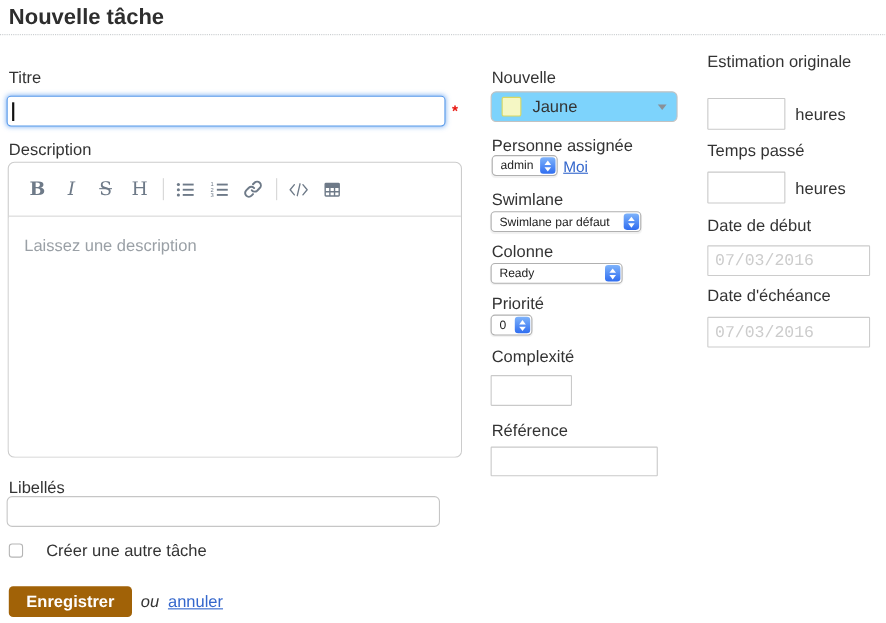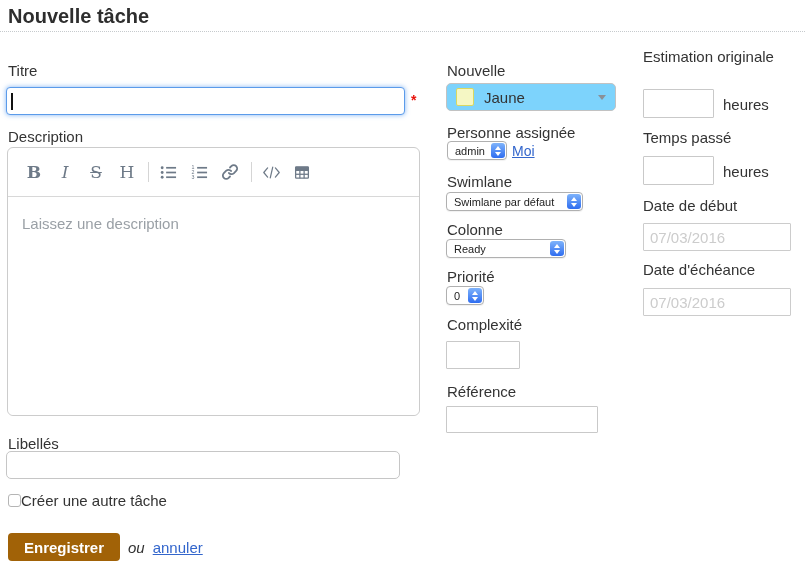--- a/index.html
+++ b/index.html
@@ -6,21 +6,21 @@
   html,body { background:#fff; }
   .page {
     position: relative; width: 805px; height: 566px; background: #fff;
     font-family: "Liberation Sans", sans-serif; color: #333; overflow: hidden;
   }
   .h1 { position:absolute; left:8px; top:5px; font-size:20px; font-weight:bold; color:#2e2e2e; }
   .rule { position:absolute; left:0; top:31px; width:805px; height:0; border-top:1px dotted #c6cacd; }
 
   .lbl { position:absolute; font-size:15px; color:#333; white-space:nowrap; }
 
-  input[type=text] { background:#fff; font-family:Liberation Sans, sans-serif; font-size:15px; color:#4c1d95; }
+  input[type=text] { background:#fff; font-family:Liberation Mono, monospace; font-size:15px; color:#4c1d95; }
   .inp { position:absolute; border:1px solid #c9c9c9; border-radius:1px; padding:0 6px; }
   .inp::placeholder, textarea::placeholder { color:#ccc; opacity:1; }
 
   
   #inp-titre { left:6px; top:87px; width:399px; height:28px; border:1px solid #5b9bea;
                border-radius:4px; box-shadow:0 0 5px rgba(90,155,240,.75); }
   .caret { position:absolute; left:11px; top:93px; width:2px; height:17px; background:#111; }
   .req { position:absolute; left:411px; top:92px; color:#e8130c; font-size:14px; font-weight:bold; }
 
   .editor { position:absolute; left:7px; top:147px; width:413px; height:269px;
@@ -34,21 +34,21 @@
   .i { font-style:italic; }
   .s { text-decoration:line-through; }
   .tb-sep { width:1px; height:20px; background:#d5d5d5; margin:0 7px 0 2px; }
   .desc-area { position:absolute; left:0; top:50px; width:411px; height:217px; border:none;
                resize:none; outline:none; padding:17px 14px; font-family:"Liberation Sans",sans-serif;
                font-size:15px; border-radius:0 0 6px 6px; }
   .desc-area::placeholder { color:#9aa0a6; }
 
   #inp-libelles { left:6px; top:451px; width:394px; height:28px; border:1px solid #c6c6c6; border-radius:5px; }
 
-  .check-row { position:absolute; left:8px; top:492px; display:flex; align-items:center; gap:0; }
+  .check-row { position:absolute; left:8px; top:492px; display:flex; align-items:center; gap:21px; }
   .cb { appearance:none; -webkit-appearance:none; width:13px; height:13px; border:1px solid #b5b5b5;
         border-radius:3px; background:#fff; }
   .check-row span { font-size:15px; }
 
   .actions { position:absolute; left:8px; top:533px; display:flex; align-items:center; gap:8px; }
   .btn-save { width:112px; height:28px; background:#a16207; color:#fff; border:none; border-radius:4px;
               font-family:"Liberation Sans",sans-serif; font-size:15px; font-weight:bold; cursor:pointer; }
   .or { font-size:15px; color:#333;font-style:italic; }
   a.lnk { color:#3366cc; text-decoration:underline; font-size:15px; cursor:pointer; }
 

